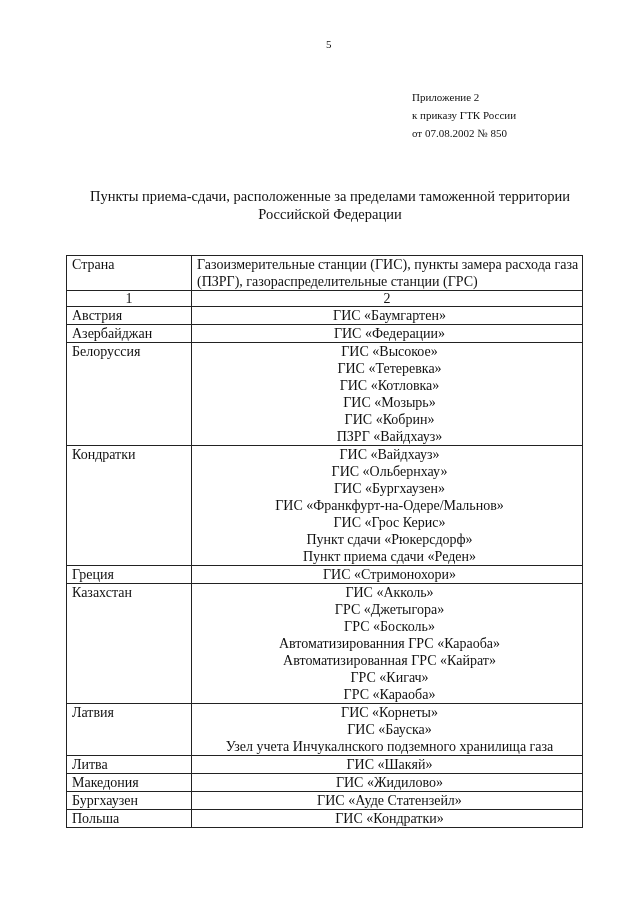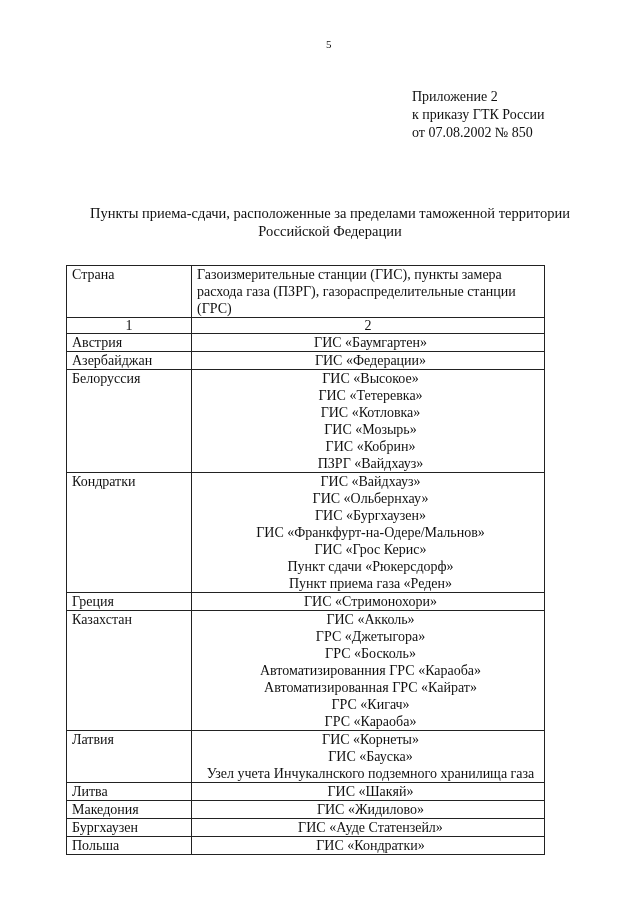--- a/index.html
+++ b/index.html
@@ -2,25 +2,25 @@
 <html><head>
 <meta charset="utf-8">
 <style>
   html, body { margin: 0; padding: 0; background: #ffffff; }
   body {
     width: 640px; height: 900px; position: relative; overflow: hidden;
     font-family: "Liberation Serif", "DejaVu Serif", serif;
     color: #111; font-size: 14px;
   }
   .page-num { position: absolute; left: 326px; top: 38px; font-size: 11px; }
-  .appendix { position: absolute; left: 412px; top: 88px; font-size: 14px; line-height: 18px; }
+  .appendix { position: absolute; left: 412px; top: 88px; font-size: 11px; line-height: 18px; }
   .appendix div { white-space: nowrap; }
-  .title { position: absolute; left: 60px; width: 540px; top: 204px; text-align: center; font-size: 14.5px; line-height: 18px; }
+  .title { position: absolute; left: 60px; width: 540px; top: 187px; text-align: center; font-size: 14.5px; line-height: 18px; }
   table.doc {
-    position: absolute; left: 66px; top: 265px; width: 479px;
+    position: absolute; left: 66px; top: 255px; width: 517px;
     border-collapse: collapse; font-size: 14px; line-height: 17px;
   }
   table.doc td { border: 1px solid #222; vertical-align: top; padding: 0 0 0 5px; }
   td.c1 { width: 119px; }
   tr.numrow td { text-align: center; padding: 0; line-height: 15px; }
   .entry { display: block; white-space: nowrap; text-align: center; }
 </style>
 </head>
 <body>
 
@@ -72,21 +72,21 @@
       </tr>
       <tr>
         <td class="c1">Кондратки</td>
         <td>
           <span class="entry">ГИС «Вайдхауз»</span>
           <span class="entry">ГИС «Ольбернхау»</span>
           <span class="entry">ГИС «Бургхаузен»</span>
           <span class="entry">ГИС «Франкфурт-на-Одере/Мальнов»</span>
           <span class="entry">ГИС «Грос Керис»</span>
           <span class="entry">Пункт сдачи «Рюкерсдорф»</span>
-          <span class="entry">Пункт приема газа «Реден»</span>
+          <span class="entry">Пункт приема сдачи «Реден»</span>
         </td>
       </tr>
       <tr>
         <td class="c1">Греция</td>
         <td>
           <span class="entry">ГИС «Стримонохори»</span>
         </td>
       </tr>
       <tr>
         <td class="c1">Казахстан</td>

